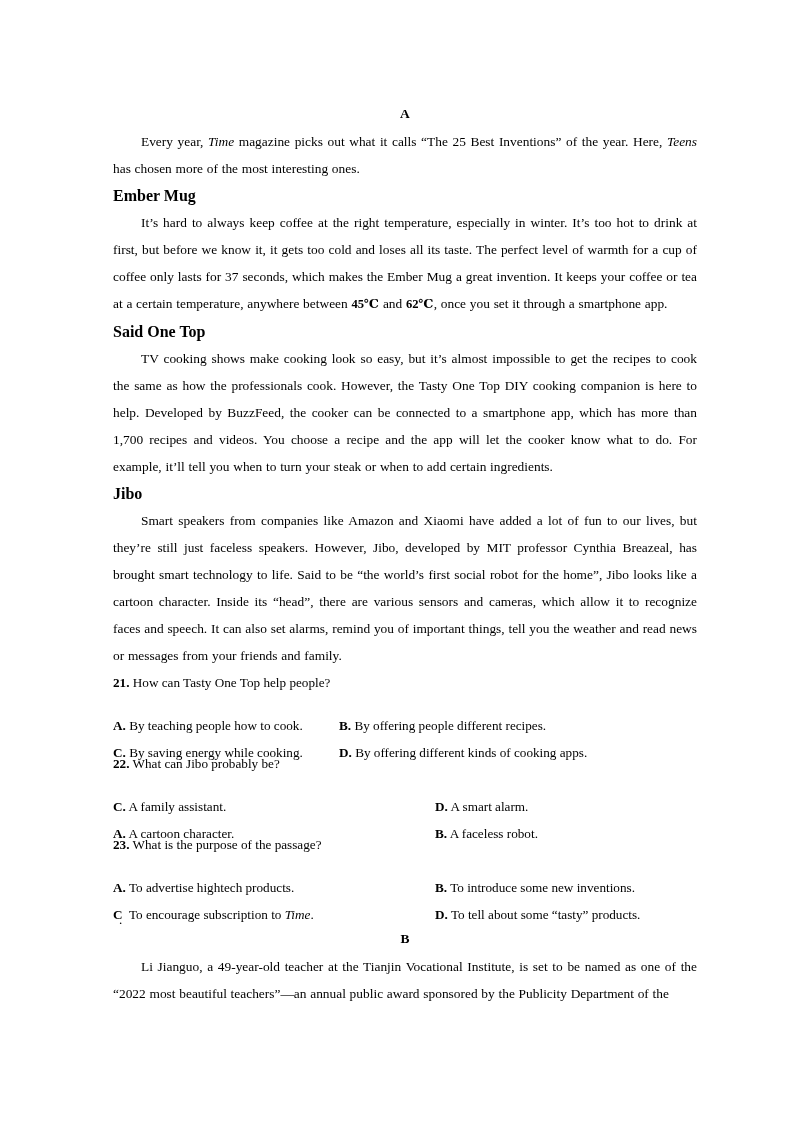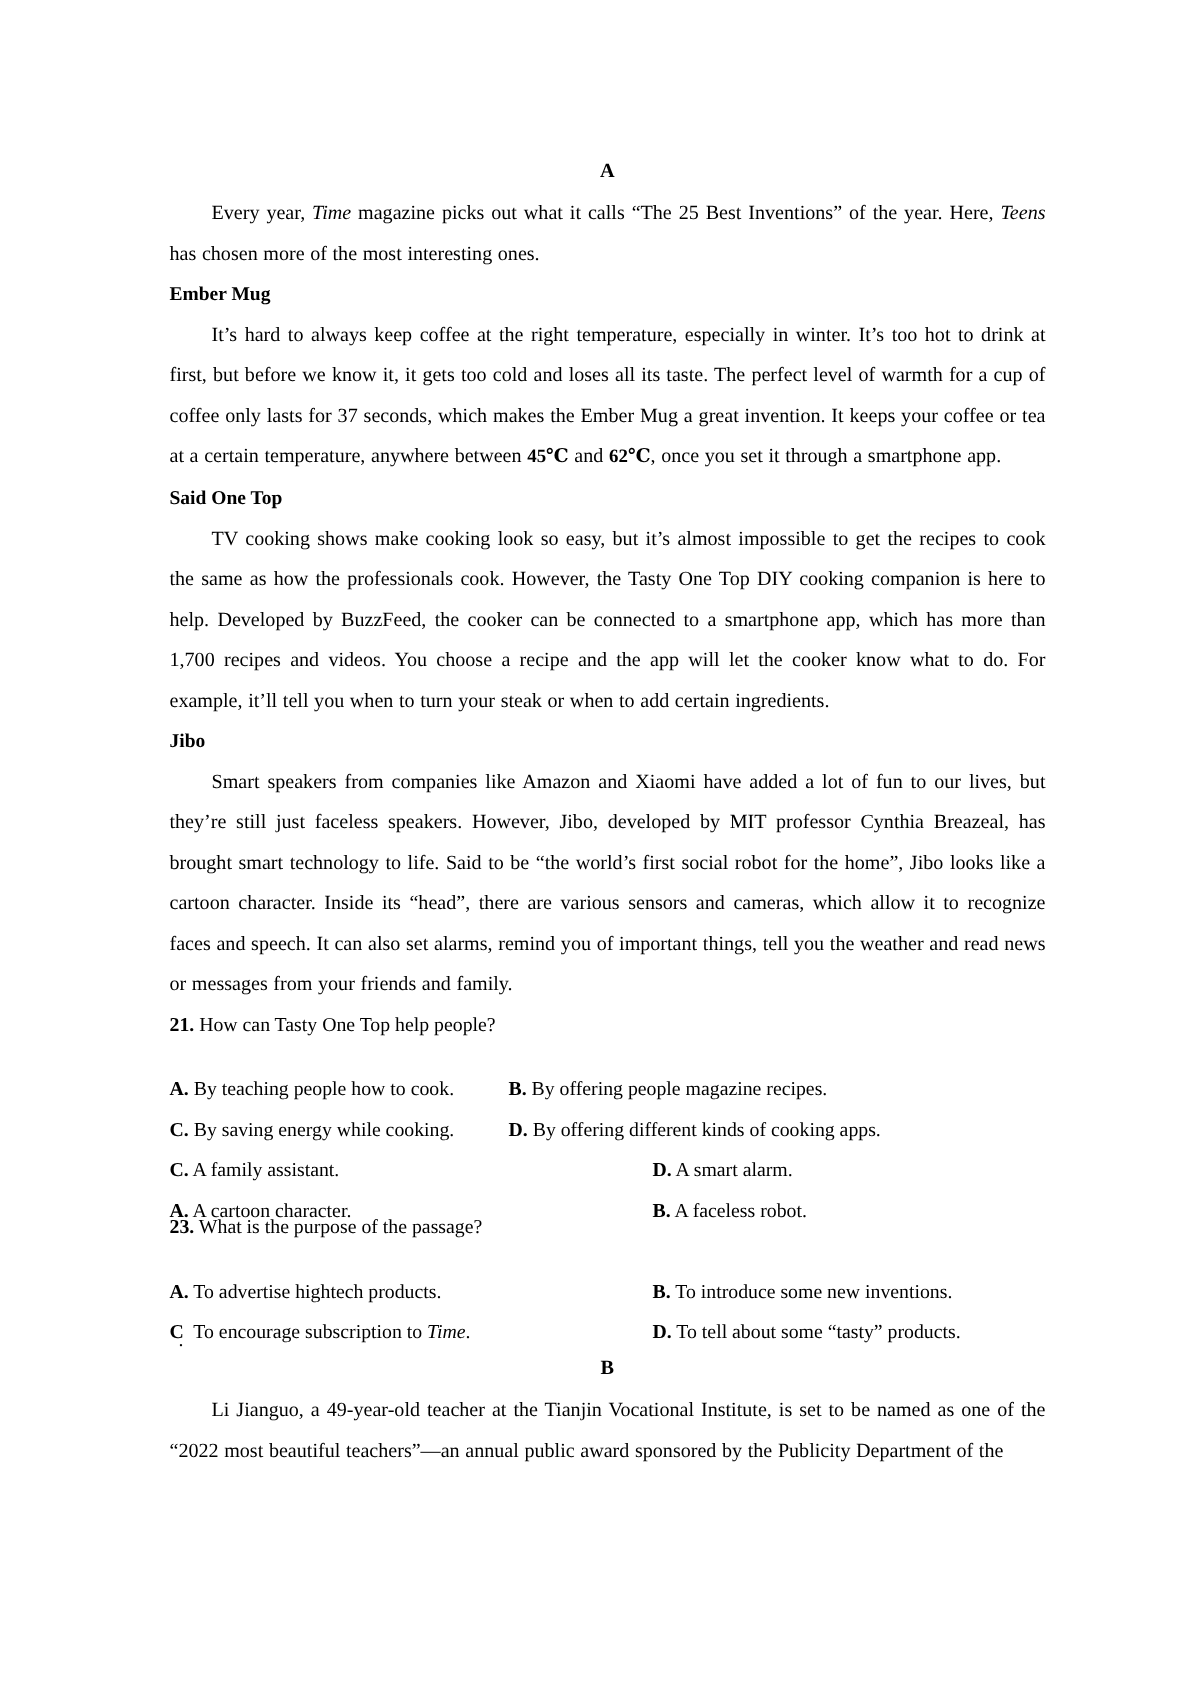--- a/index.html
+++ b/index.html
@@ -50,21 +50,21 @@
     line-height: 27px;
     text-align: justify;
     text-justify: inter-word;
     text-indent: 28px;
     word-spacing: .4px;
   }
 
   
   h3.sub {
     margin: 0;
-    font-size: 13px;
+    font-size: 16px;
     line-height: 27px;
     font-weight: bold;
     text-align: left;
   }
 
   
   .ital {
     font-style: italic;
   }
   .temp {
@@ -138,29 +138,33 @@
     <h3 class="sub">Jibo</h3>
     <p class="body">Smart speakers from companies like Amazon and Xiaomi have added a lot of fun to our lives, but they’re still just faceless speakers. However, Jibo, developed by MIT professor Cynthia Breazeal, has brought smart technology to life.  Said to be “the world’s first social robot for the home”, Jibo looks like a cartoon character. Inside its “head”, there are various sensors and cameras, which allow it to recognize faces and speech. It can also set alarms, remind you of important things, tell you the weather and read news or messages from your friends and family.</p>
 
     <div class="question-block">
       <div class="q-stem">
         <span class="q-num">21.</span>
         <span>How can Tasty One Top help people?</span>
       </div>
       <div class="opt-row">
         <span class="opt col-left"><span class="opt-letter">A.</span> <span>By teaching people how to cook.</span></span>
-        <span class="opt col-21"><span class="opt-letter">B.</span> <span>By offering people magazine recipes.</span></span>
+        <span class="opt col-21"><span class="opt-letter">B.</span> <span>By offering people different recipes.</span></span>
       </div>
       <div class="opt-row">
         <span class="opt col-left"><span class="opt-letter">C.</span> <span>By saving energy while cooking.</span></span>
         <span class="opt col-21"><span class="opt-letter">D.</span> <span>By offering different kinds of cooking apps.</span></span>
       </div>
     </div>
 
     <div class="question-block">
+      <div class="q-stem">
+        <span class="q-num">22.</span>
+        <span>What can Jibo probably be?</span>
+      </div>
       <div class="opt-row">
         <span class="opt col-left"><span class="opt-letter">C.</span> <span>A family assistant.</span></span>
         <span class="opt col-2223"><span class="opt-letter">D.</span> <span>A smart alarm.</span></span>
       </div>
       <div class="opt-row">
         <span class="opt col-left"><span class="opt-letter">A.</span> <span>A cartoon character.</span></span>
         <span class="opt col-2223"><span class="opt-letter">B.</span> <span>A faceless robot.</span></span>
       </div>
     </div>
 

